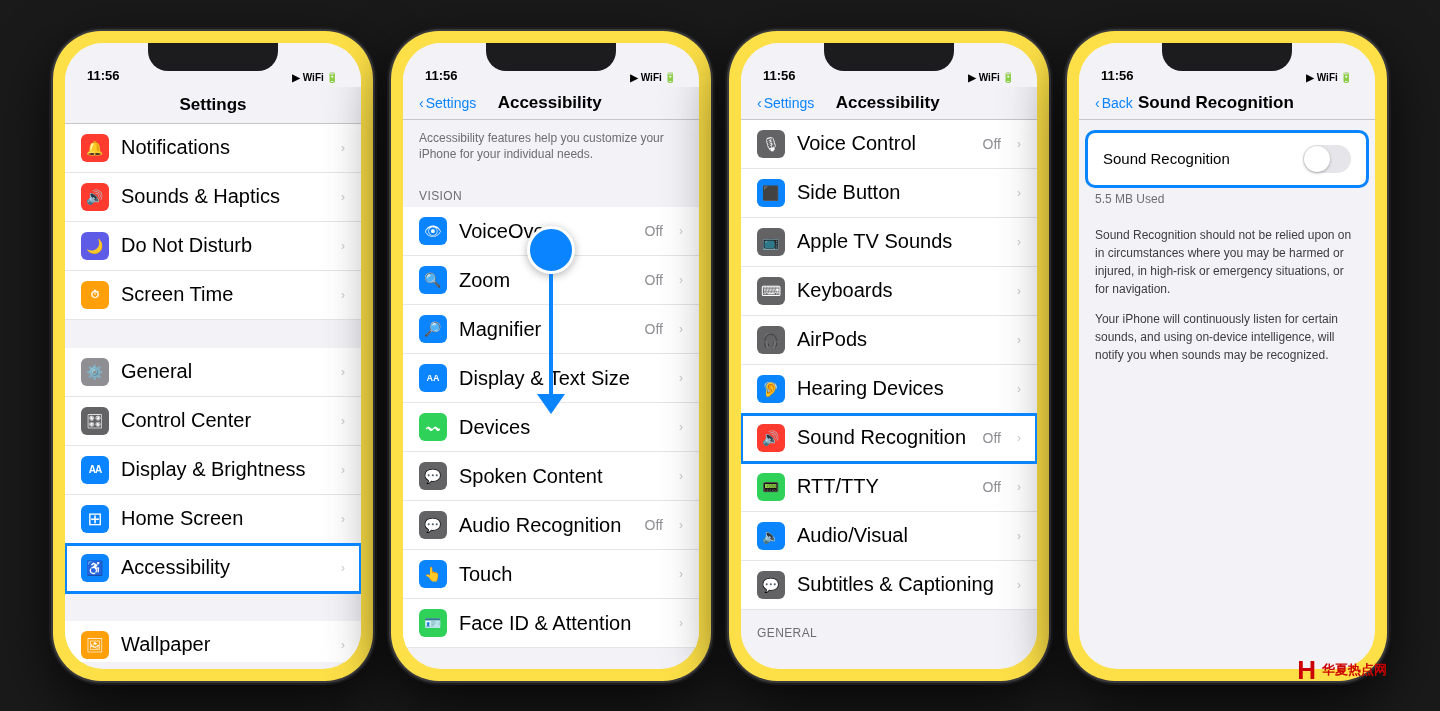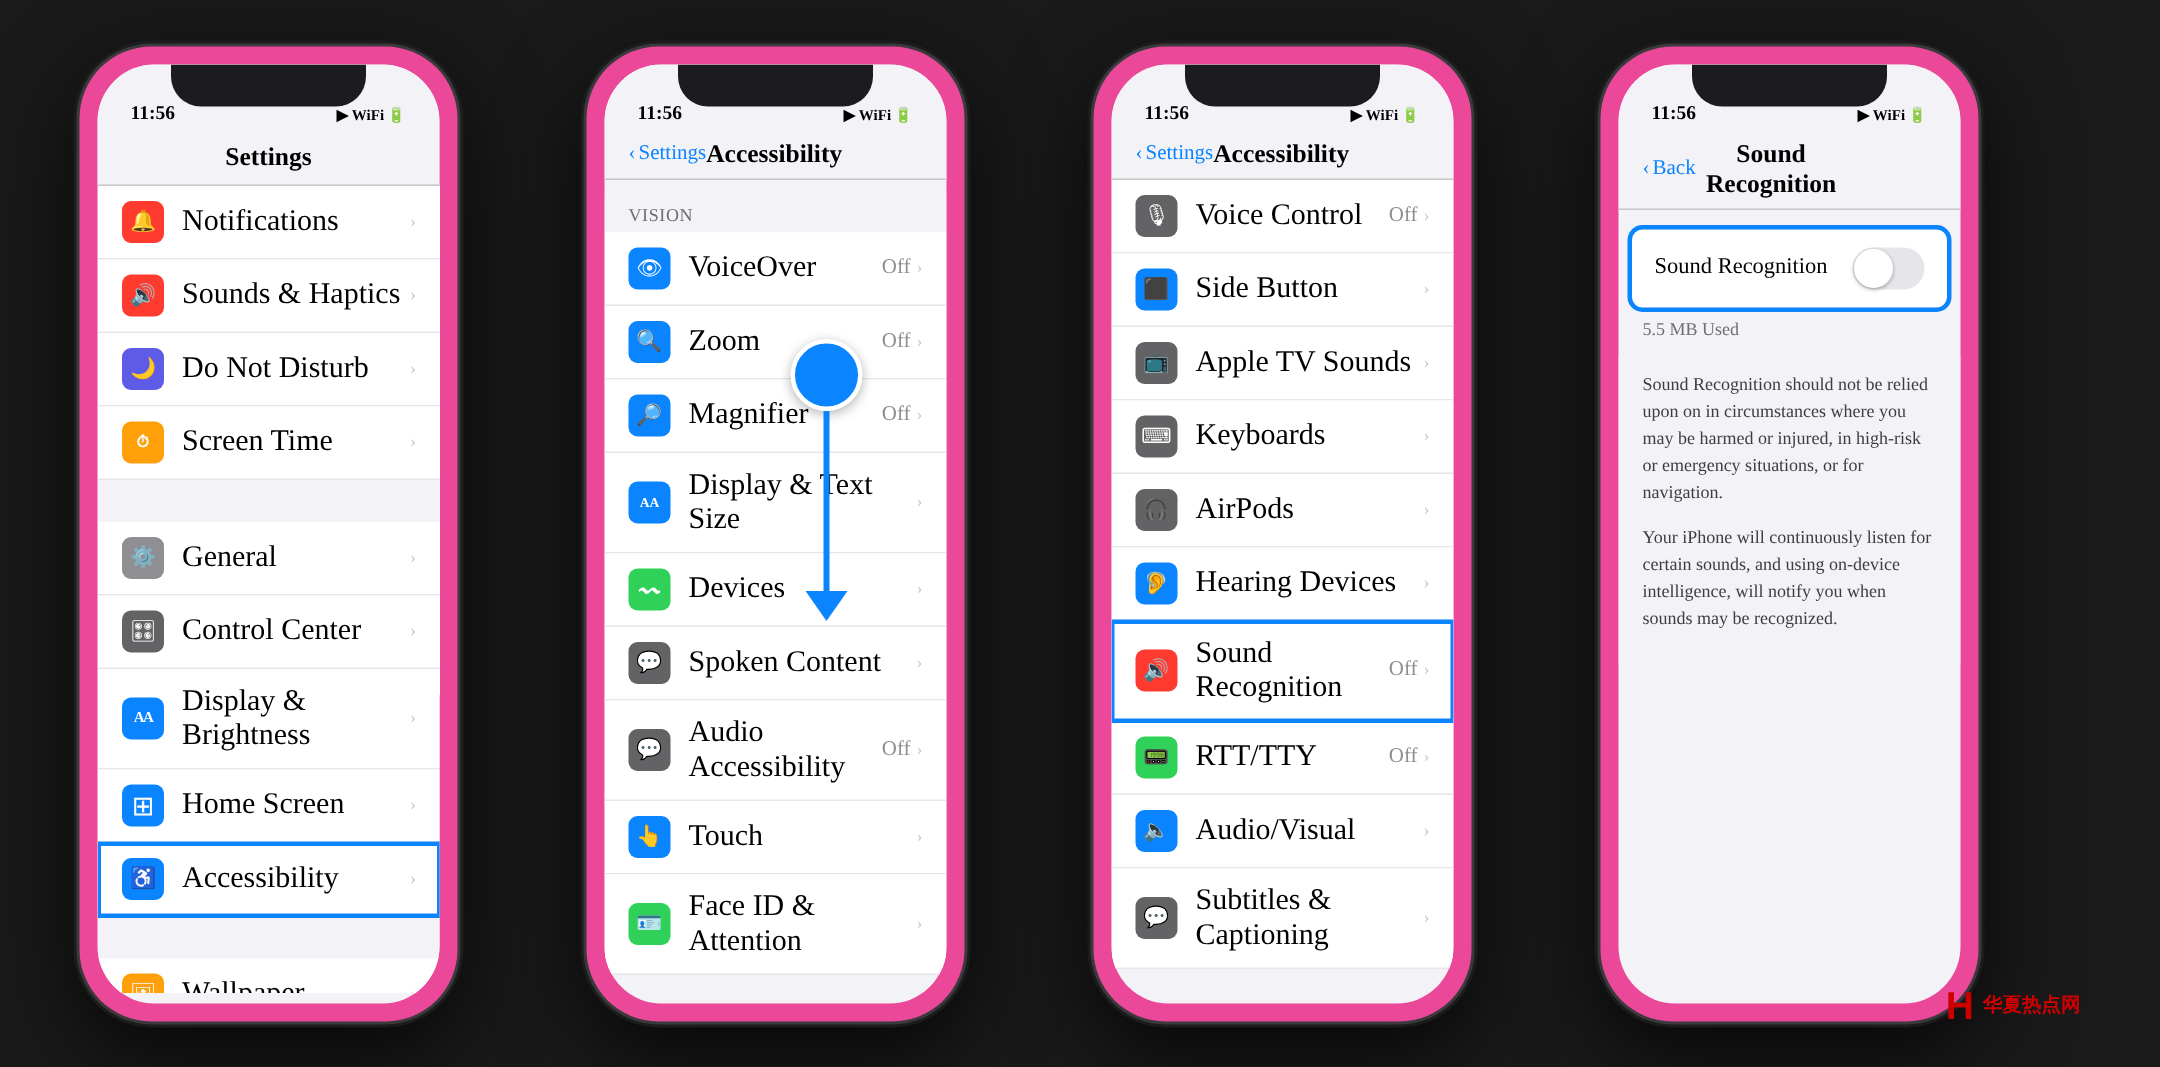--- a/index.html
+++ b/index.html
@@ -19,28 +19,27 @@
       align-items: center;
       padding: 20px;
       position: relative;
     }
     .phone-wrapper {
       position: relative;
       width: 320px;
       height: 650px;
     }
     .phone-body {
-      width: 252px;
+      width: 320px;
       height: 650px;
-      background: #ec4899;
+      background: #fde047;
       border-radius: 48px;
       position: relative;
       box-shadow: 0 0 0 2px #3a3a3c, 0 0 0 4px #1c1c1e, 0 20px 60px rgba(0,0,0,0.8);
       overflow: hidden;
-      font-family: Liberation Serif, serif;
     }
     .phone-screen {
       position: absolute;
       top: 12px;
       left: 12px;
       right: 12px;
       bottom: 12px;
       background: #f2f2f7;
       border-radius: 38px;
       overflow: hidden;
@@ -126,21 +125,21 @@
       color: #fff;
     }
     .item-label {
       flex: 1;
       font-size: 20px;
       color: #000;
     }
     .item-value {
       font-size: 14px;
       color: #8e8e93;
-      margin-right: 4px;
+      margin-right: 16px;
     }
     .chevron {
       color: #c7c7cc;
       font-size: 12px;
     }
 
     
     .accessibility-header {
       background: #f2f2f7;
       padding: 6px 16px 6px;
@@ -361,20 +360,21 @@
         </div>
         <div class="accessibility-header">
           <div class="back-btn">
             <span>‹</span>
             <span>Settings</span>
           </div>
           <div class="header-center-title">Accessibility</div>
           <div style="width:60px;"></div>
         </div>
         <div style="overflow:hidden;height:calc(100% - 88px);">
+          <div class="accessibility-intro">Accessibility features help you customize your iPhone for your individual needs.</div>
           <div class="section-label">VISION</div>
           <div style="background:#fff;">
             <div class="settings-item">
               <div class="item-icon" style="background:#0a84ff;">👁</div>
               <span class="item-label">VoiceOver</span>
               <span class="item-value">Off</span>
               <span class="chevron">›</span>
             </div>
             <div class="settings-item">
               <div class="item-icon" style="background:#0a84ff;">🔍</div>
@@ -398,21 +398,21 @@
               <span class="item-label">Devices</span>
               <span class="chevron">›</span>
             </div>
             <div class="settings-item">
               <div class="item-icon" style="background:#636366;">💬</div>
               <span class="item-label">Spoken Content</span>
               <span class="chevron">›</span>
             </div>
             <div class="settings-item">
               <div class="item-icon" style="background:#636366;">💬</div>
-              <span class="item-label">Audio Accessibility</span>
+              <span class="item-label">Audio Recognition</span>
               <span class="item-value">Off</span>
               <span class="chevron">›</span>
             </div>
           </div>
           <div style="background:#fff;">
             <div class="settings-item">
               <div class="item-icon" style="background:#0a84ff;">👆</div>
               <span class="item-label">Touch</span>
               <span class="chevron">›</span>
             </div>

